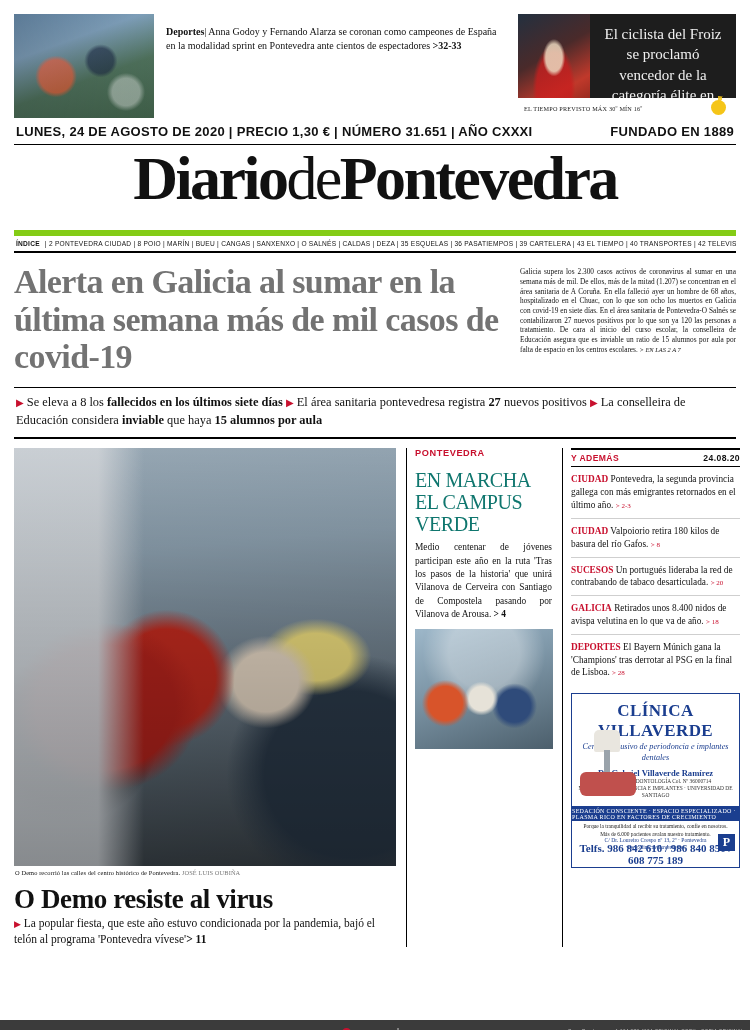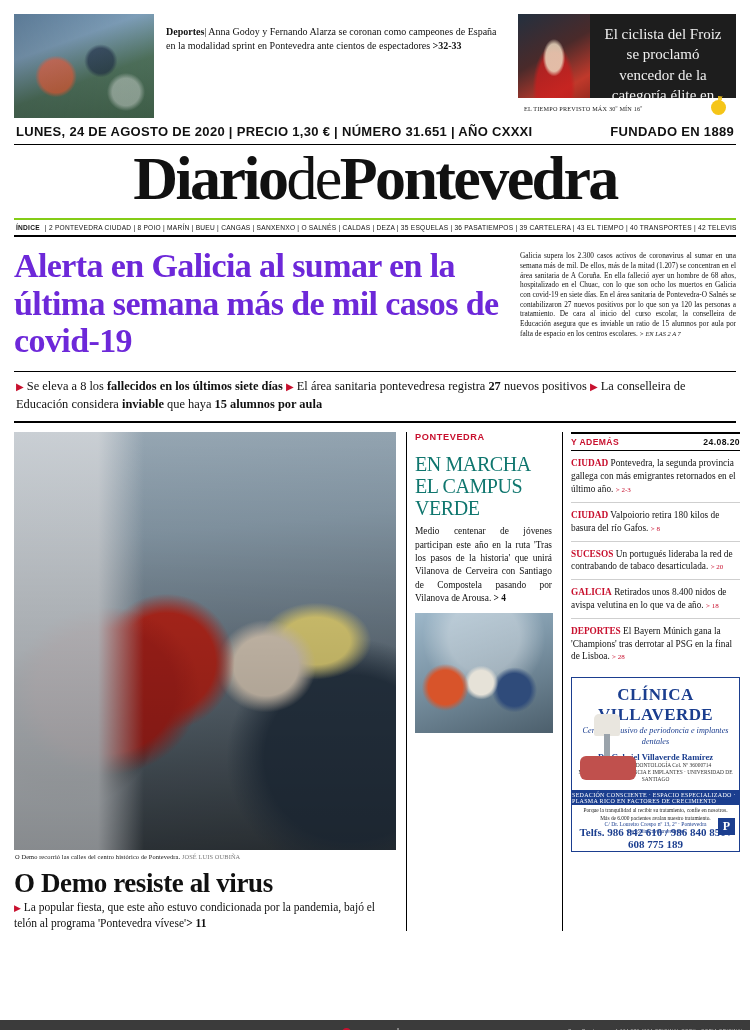--- a/index.html
+++ b/index.html
@@ -59,41 +59,41 @@
   
   .datebar {
     display:flex; justify-content:space-between; align-items:center;
     font-size:13px; letter-spacing:.3px; padding:6px 2px 5px 2px;
     border-bottom:1px solid #000; font-family:"Liberation Sans", sans-serif;
   }
   .datebar b { font-weight:bold; }
 
   
   .masthead {
-    text-align:center; padding:2px 0 8px 0; border-bottom:2px solid #84cc16;
+    text-align:center; padding:2px 0 20px 0; border-bottom:6px solid #84cc16;
   }
   .masthead .name {
     font-size:62px; line-height:1.02; font-weight:bold; letter-spacing:-2.6px;
     font-family:"Liberation Serif", serif;
   }
   .masthead .name .light { font-weight:normal; }
 
   
   .indexbar {
     font-size:6.6px; letter-spacing:.25px; padding:4px 2px 4px 2px;
     border-bottom:2px solid #000; font-family:"Liberation Sans", sans-serif;
     display:flex; gap:5px; flex-wrap:nowrap; white-space:nowrap; overflow:hidden;
   }
   .indexbar .lead { font-weight:bold; }
 
   
   .lead-wrap { display:flex; gap:14px; padding-top:10px; }
   .lead-left { flex:1 1 auto; width:470px; }
   .lead-head {
-    font-size:34px; line-height:1.1; font-weight:bold; letter-spacing:-.6px; color:#6d28d9;
+    font-size:34px; line-height:1.1; font-weight:bold; letter-spacing:-.6px; color:#737373;
   }
   .lead-right { width:216px; flex:0 0 216px; font-size:7.3px; line-height:1.33; text-align:justify; padding-top:4px; }
   .lead-right .endnote { font-style:italic; font-size:6.4px; }
 
   .bullets { margin-top:12px; border-top:1px solid #000; border-bottom:2px solid #000; padding:6px 2px 7px 2px;
     font-size:12.4px; line-height:1.45; }
   .bullets b { font-weight:bold; }
   .tri { color:#c8102e; font-size:10px; }
 
   

